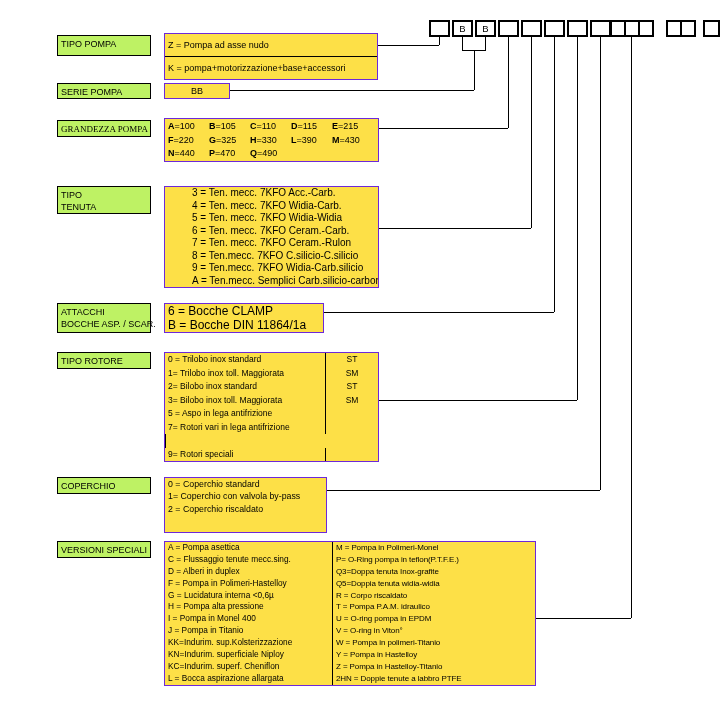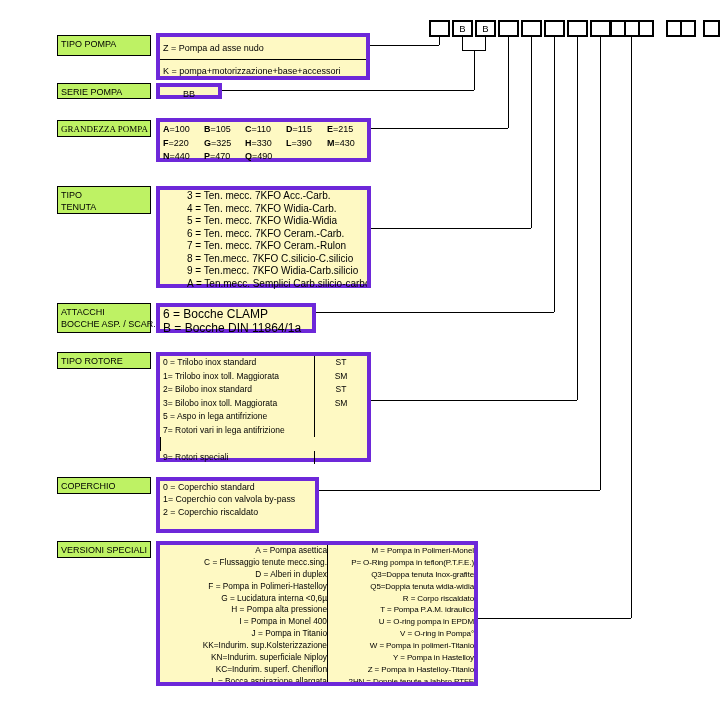--- a/index.html
+++ b/index.html
@@ -12,21 +12,21 @@
   .tgroup .tcell{width:12px;height:13px;border-left:2px solid #000;font-size:9.5px;line-height:13px;text-align:center;}
   .tgroup .tcell:first-child{border-left:none;}
   
   .vline,.hline{position:absolute;background:#000;}
   .vline{width:1px;}
   .hline{height:1px;}
   
   .seclabel{position:absolute;left:57px;width:94px;border:1px solid #000;background:#bef264;
             font-size:9px;line-height:12px;padding:2px 1px 1px 3px;box-sizing:border-box;white-space:nowrap;}
   
-  .secbox{position:absolute;left:156px;border:4px solid #6d28d9;background:#fef9c3;box-sizing:border-box;}
+  .secbox{position:absolute;left:164px;border:1px solid #6d28d9;background:#fde047;box-sizing:border-box;}
   .row{white-space:nowrap;overflow:hidden;padding-left:3px;}
   
   .tp-row{font-size:9px;line-height:22px;height:22px;}
   .tp-row.first{border-bottom:1px solid #000;}
   
   .bb{font-size:9px;line-height:14px;text-align:center;padding-left:0;}
   
   .g-row{font-size:9px;line-height:13.5px;height:13.5px;}
   .gcell{display:inline-block;width:41px;}
   .gcell::first-letter{font-weight:bold;}
@@ -195,21 +195,21 @@
   </div>
   <div class="secbox" style="top:477px;width:163px;height:56px;">
     <div class="row c-row">0 = Coperchio standard</div>
     <div class="row c-row">1= Coperchio con valvola by-pass</div>
     <div class="row c-row">2 = Coperchio riscaldato</div>
   </div>
 
   <div class="seclabel" style="top:541px;height:17px;">
     <span>VERSIONI SPECIALI</span>
   </div>
-  <div class="secbox" style="top:541px;width:322px;height:145px;text-align:right;">
+  <div class="secbox" style="top:541px;width:372px;height:145px;">
     <div class="vs-wrap">
       <div class="vs-col vs-left">
         <div class="vs-row">A = Pompa asettica</div>
         <div class="vs-row">C = Flussaggio tenute mecc.sing.</div>
         <div class="vs-row">D = Alberi in duplex</div>
         <div class="vs-row">F = Pompa in Polimeri-Hastelloy</div>
         <div class="vs-row">G = Lucidatura interna &lt;0,6µ</div>
         <div class="vs-row">H = Pompa alta pressione</div>
         <div class="vs-row">I = Pompa in Monel 400</div>
         <div class="vs-row">J = Pompa in Titanio</div>
@@ -219,21 +219,21 @@
         <div class="vs-row">L = Bocca aspirazione allargata</div>
       </div>
       <div class="vs-col vs-right">
         <div class="vs-row">M = Pompa in Polimeri-Monel</div>
         <div class="vs-row">P= O-Ring pompa in teflon(P.T.F.E.)</div>
         <div class="vs-row">Q3=Doppa tenuta Inox-grafite</div>
         <div class="vs-row">Q5=Doppia tenuta widia-widia</div>
         <div class="vs-row">R = Corpo riscaldato</div>
         <div class="vs-row">T = Pompa P.A.M. idraulico</div>
         <div class="vs-row">U = O-ring pompa in EPDM</div>
-        <div class="vs-row">V = O-ring in Pompa°</div>
+        <div class="vs-row">V = O-ring in Viton°</div>
         <div class="vs-row">W = Pompa in polimeri-Titanio</div>
         <div class="vs-row">Y = Pompa in Hastelloy</div>
         <div class="vs-row">Z = Pompa in Hastelloy-Titanio</div>
         <div class="vs-row">2HN = Doppie tenute a labbro PTFE</div>
       </div>
     </div>
   </div>
 
 </div>
 

